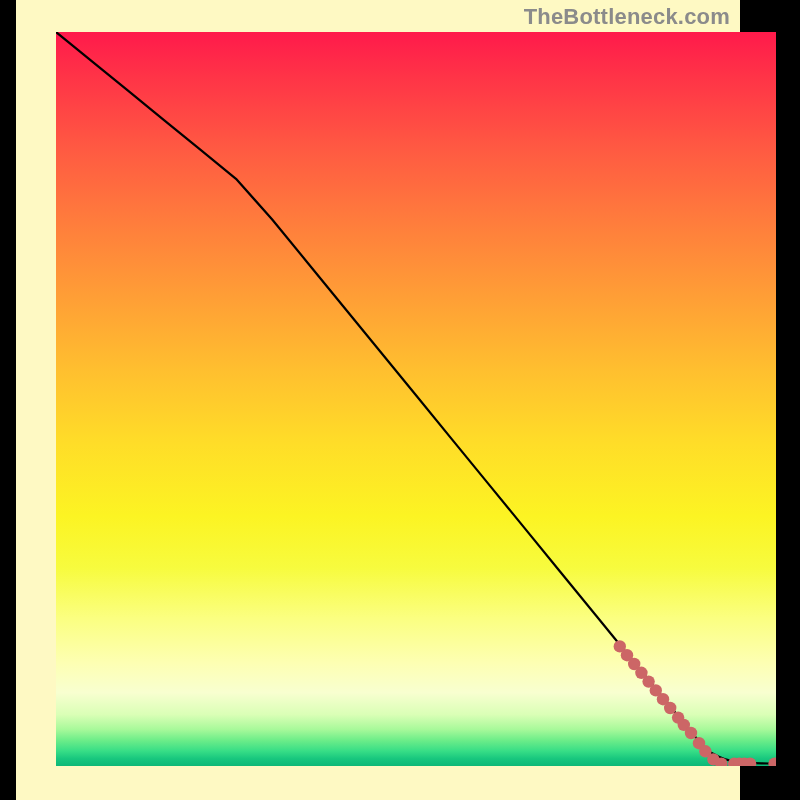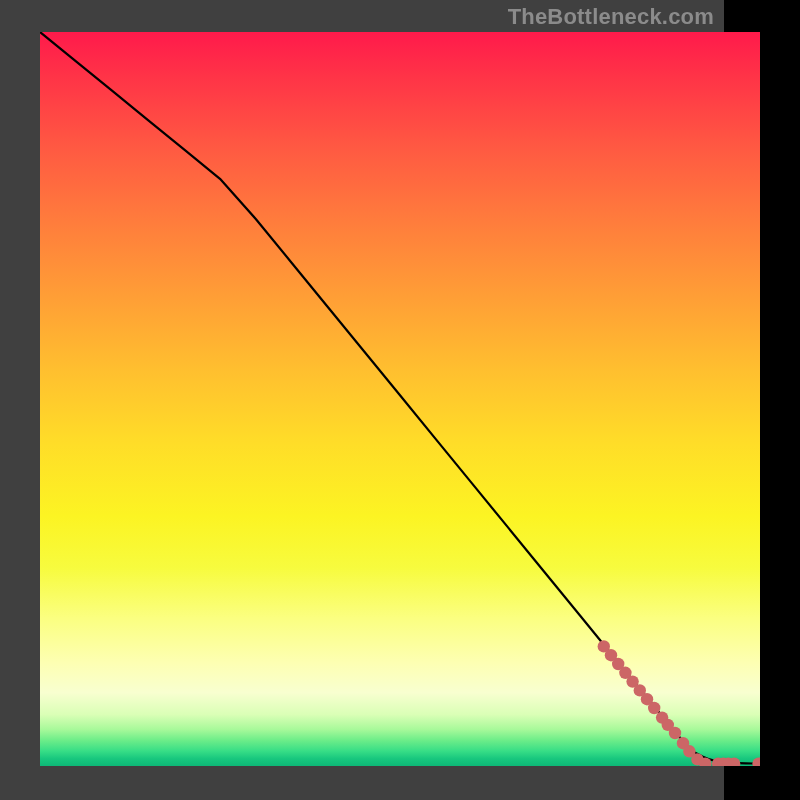--- a/index.html
+++ b/index.html
@@ -8,21 +8,22 @@
     width: 800px;
     height: 800px;
     background: #000;
     overflow: hidden;
     font-family: Arial, Helvetica, sans-serif;
   }
   .wrap {
     position: relative;
     width: 724px;
     height: 800px;
-    background: #404040;
+    background: #fef9c3;
+    margin-left: 16px;
   }
   .attrib {
     position: absolute;
     top: 4px;
     right: 10px;
     font-size: 22px;
     font-weight: 600;
     color: #8b8b8b;
     letter-spacing: 0.2px;
   }

